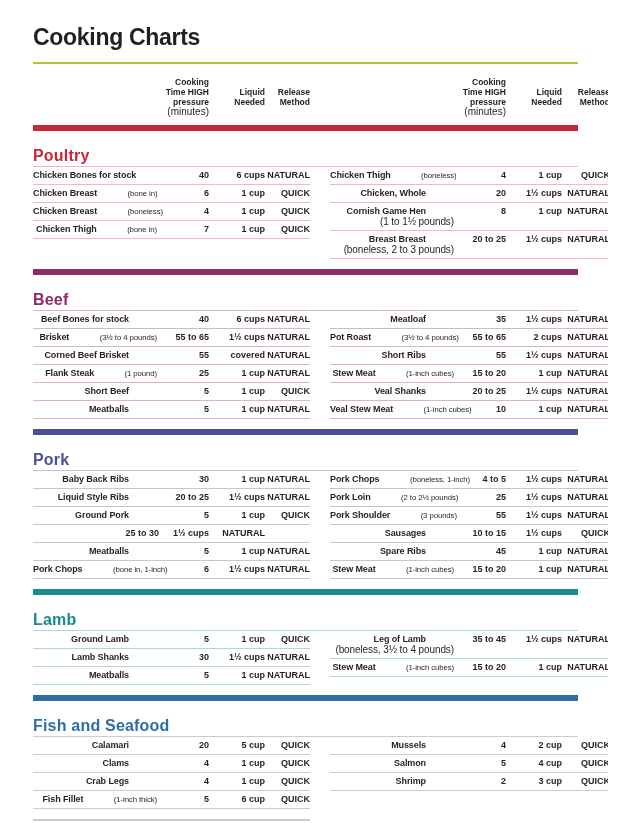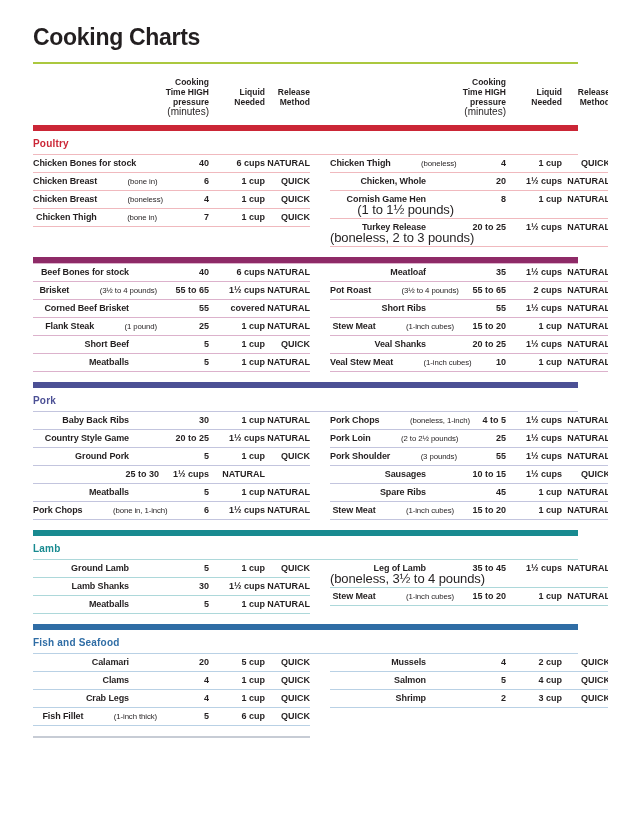--- a/index.html
+++ b/index.html
@@ -12,27 +12,27 @@
   .title { font-size:23px; line-height:26px; font-weight:800; letter-spacing:-0.3px; color:#231f20; margin-bottom:12px; }
   .rule-green { height:2px; background:#abc83f; }
   .cols2 { display:grid; grid-template-columns:277px 280px; column-gap:20px; align-items:start;text-align:right; }
   .header-grid { margin-top:2px; padding-bottom:8px; }
   .htable { display:grid; grid-template-columns:126px 50px 56px 1fr; align-items:end; }
   .hcell { font-size:8.5px; font-weight:bold; line-height:10px; }
   .hcell .hsub { display:block; font-weight:normal; font-size:10px; line-height:10px; }
   .hcell.pbot { padding-bottom:10px;margin-top:21px; }
   .sec { --accent:#000; --tint:#cccccc; margin-bottom:10px; }
   .bar { height:6px; background:var(--accent); }
-  .sec-title { font-size:10px; line-height:15px; font-weight:800; letter-spacing:.2px; color:var(--accent); padding:5px 0 3px; }
+  .sec-title { font-size:16px; line-height:15px; font-weight:800; letter-spacing:.2px; color:var(--accent); padding:5px 0 3px;margin-top:12px; }
   .toprule { height:1px; background:var(--tint); }
   .row { display:grid; grid-template-columns:126px 50px 56px 1fr; padding:3px 0; border-bottom:1px solid var(--tint); align-items:start; }
   .cell { font-size:9px; line-height:11px; font-weight:bold; }
   .cell.food { white-space:nowrap; letter-spacing:-0.1px; padding-right:2px; }
   .note { font-weight:normal; font-size:7.8px;margin-left:28px; }
-  .subnote { display:block; font-weight:normal; font-size:13px; line-height:10px; white-space:nowrap; }
+  .subnote { display:block; font-weight:normal; font-size:10px; line-height:10px; white-space:nowrap; }
   .endrule { height:2px; width:277px; margin-top:1px; background:#c7ccd5; }
 </style>
 </head>
 <body>
 
 <div class="page">
 
   <h1 class="title">Cooking Charts</h1>
   <div class="rule-green" style="background: rgb(171, 200, 63);"></div>
 
@@ -103,31 +103,32 @@
           <div class="cell liquid">1½ cups</div>
           <div class="cell release">NATURAL</div>
         </div>
           <div class="row">
           <div class="cell food"><b>Cornish Game Hen</b> <span class="note"></span><span class="subnote">(1 to 1½ pounds)</span></div>
           <div class="cell time">8</div>
           <div class="cell liquid">1 cup</div>
           <div class="cell release">NATURAL</div>
         </div>
           <div class="row">
-          <div class="cell food"><b>Turkey Release</b> <span class="note"></span><span class="subnote">(boneless, 2 to 3 pounds)</span></div>
+          <div class="cell food"><b>Breast Breast</b> <span class="note"></span><span class="subnote">(boneless, 2 to 3 pounds)</span></div>
           <div class="cell time">20 to 25</div>
           <div class="cell liquid">1½ cups</div>
           <div class="cell release">NATURAL</div>
         </div>
         </div>
     </div>
   </section>
 
   <section class="sec" style="--accent: #8e2a67; --tint: #dcb2cc;">
     <div class="bar"></div>
+    <h2 class="sec-title">Beef</h2>
     <div class="toprule"></div>
     <div class="cols2">
       <div class="table">
 
       <div class="row">
           <div class="cell food"><b>Beef Bones for stock</b> <span class="note"></span><span class="subnote"></span></div>
           <div class="cell time">40</div>
           <div class="cell liquid">6 cups</div>
           <div class="cell release">NATURAL</div>
         </div>
@@ -211,21 +212,21 @@
     <div class="cols2">
       <div class="table">
 
       <div class="row">
           <div class="cell food"><b>Baby Back Ribs</b> <span class="note"></span><span class="subnote"></span></div>
           <div class="cell time">30</div>
           <div class="cell liquid">1 cup</div>
           <div class="cell release">NATURAL</div>
         </div>
           <div class="row">
-          <div class="cell food"><b>Country Style Game</b> <span class="note"></span><span class="subnote"></span></div>
+          <div class="cell food"><b>Liquid Style Ribs</b> <span class="note"></span><span class="subnote"></span></div>
           <div class="cell time">20 to 25</div>
           <div class="cell liquid">1½ cups</div>
           <div class="cell release">NATURAL</div>
         </div>
           <div class="row">
           <div class="cell food"><b>Ground Pork</b> <span class="note"></span><span class="subnote"></span></div>
           <div class="cell time">5</div>
           <div class="cell liquid">1 cup</div>
           <div class="cell release">QUICK</div>
         </div>

